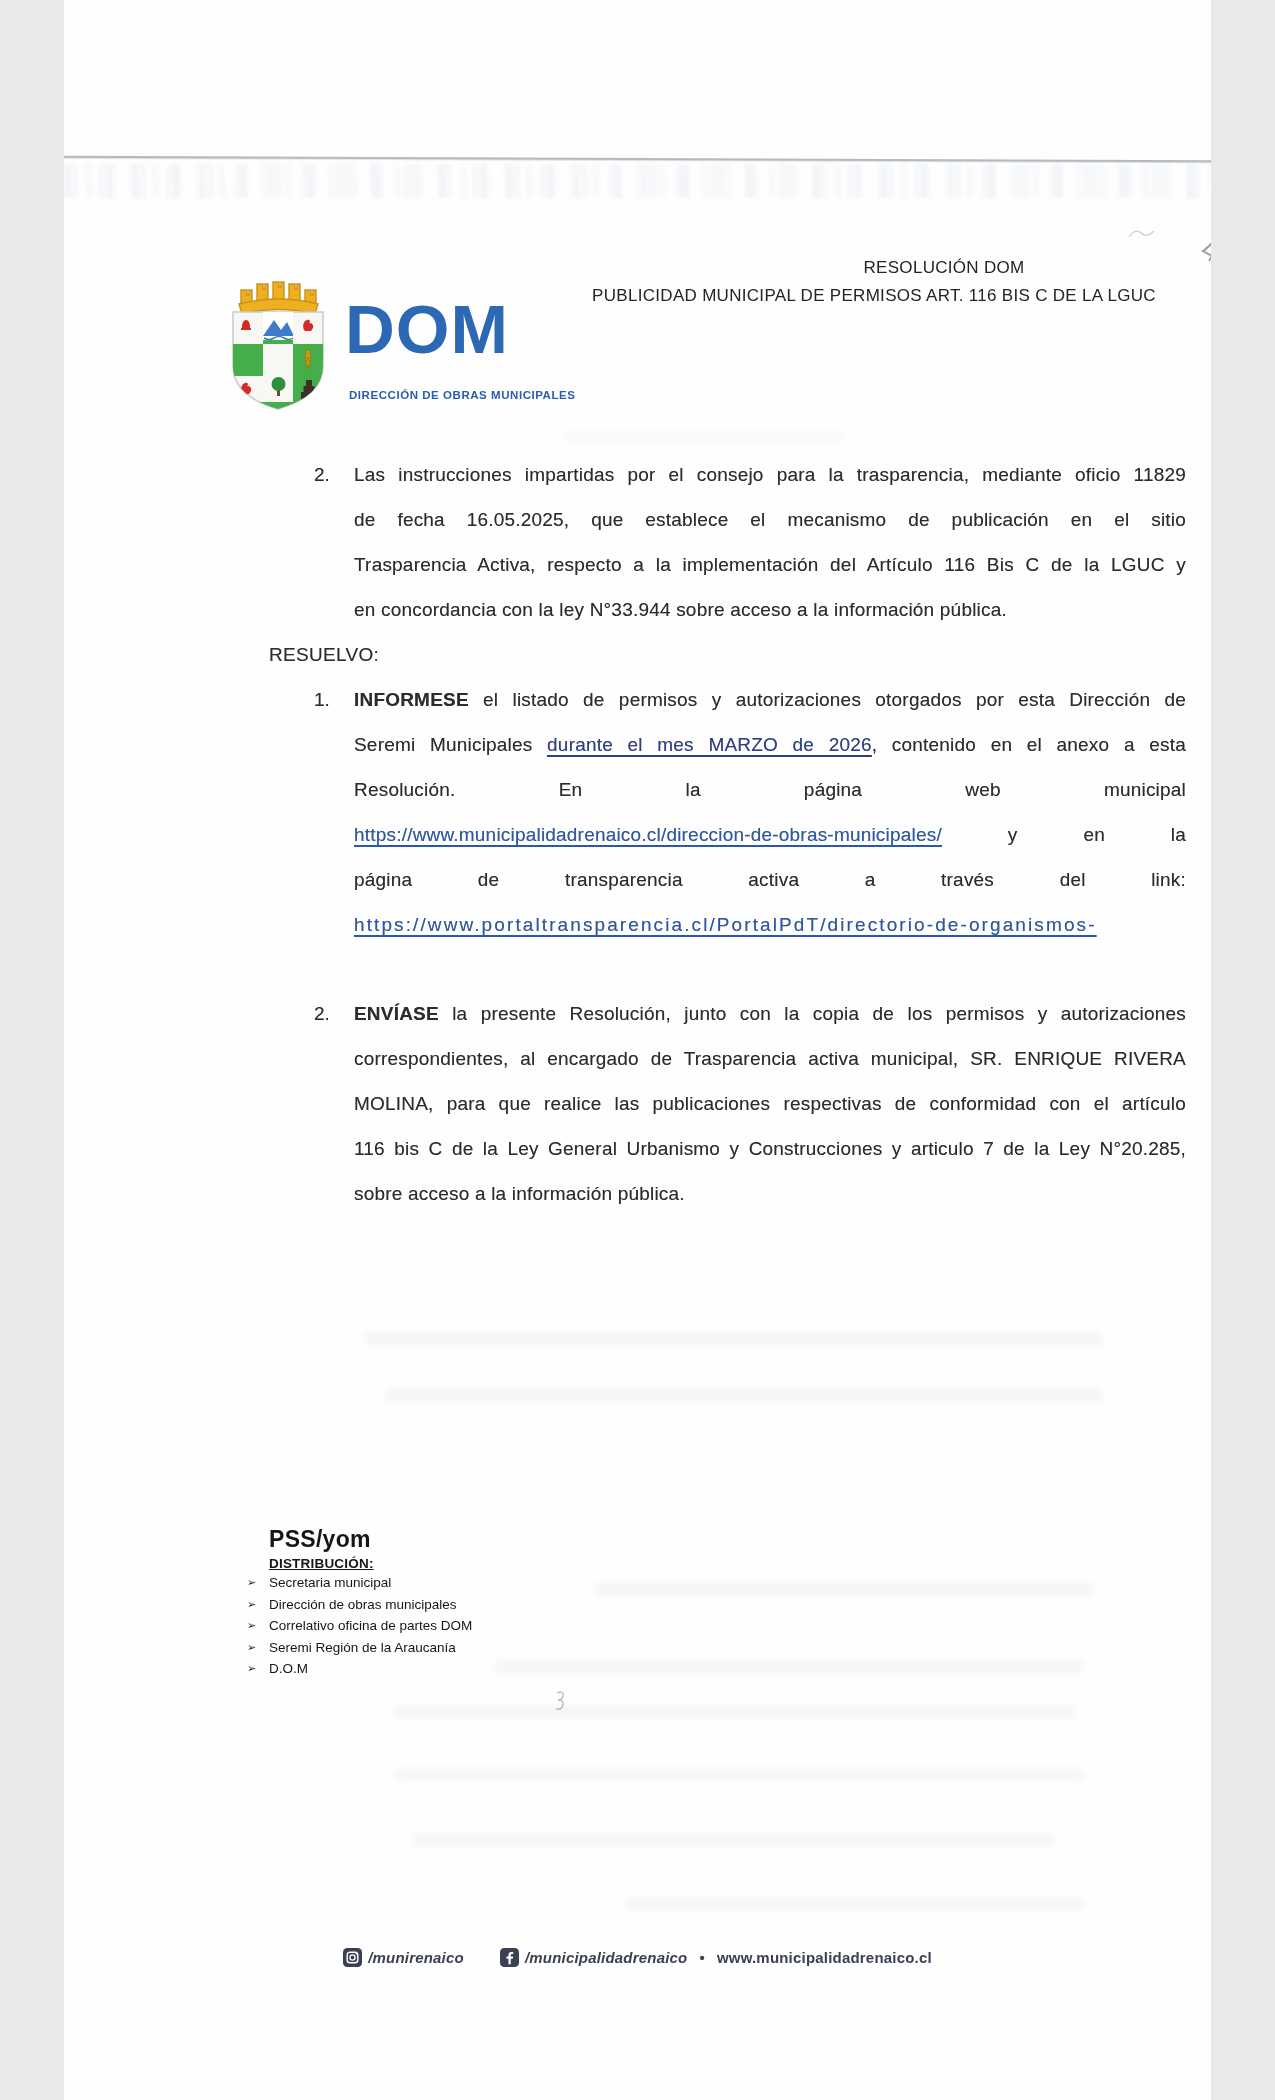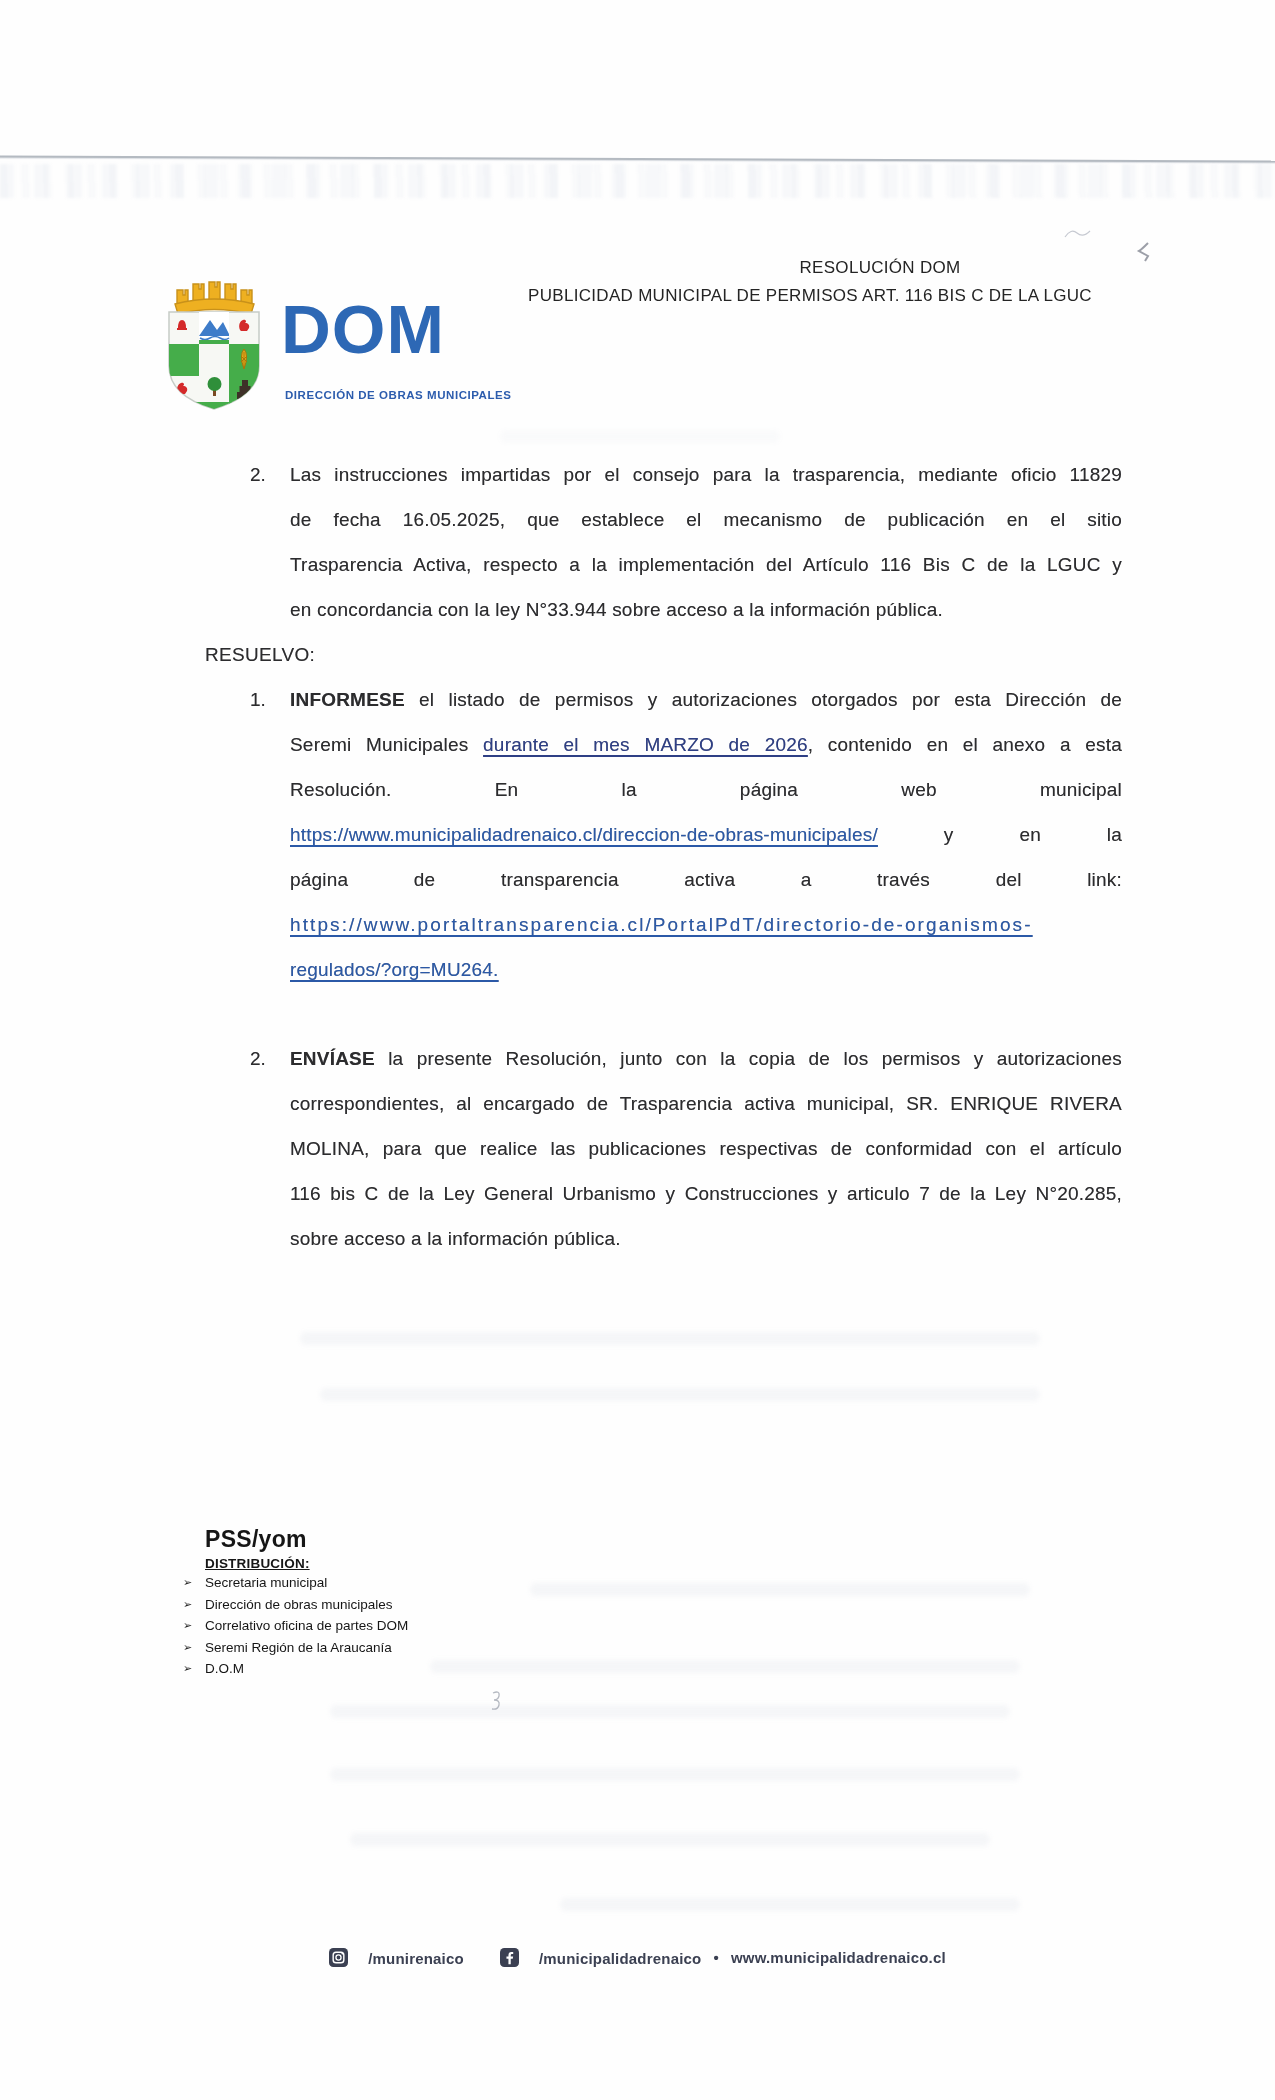--- a/index.html
+++ b/index.html
@@ -1,17 +1,17 @@
 <!DOCTYPE html>
 <html lang="es"><head>
 <meta charset="utf-8">
 <style>
   html,body{margin:0;padding:0;background:#e9e9e9;}
   .page{
-    position:relative; width:1275px; height:2100px; margin:0 auto;
+    position:relative; width:1147px; height:2100px; margin:0 auto;
     background:#fefefe; overflow:hidden;
     font-family:"Liberation Sans", sans-serif; color:#2c2c2e;
   }
   
   .scan-line{position:absolute; left:-6px; right:-6px; top:158px; height:2.2px;
     background:#b4bac1; transform:rotate(0.22deg); box-shadow:0 1px 1px rgba(160,170,182,.35);}
   .noise-band{position:absolute; left:0; right:0; top:164px; height:34px;
     background:
       repeating-linear-gradient(90deg, rgba(118,140,176,.05) 0 14px, rgba(0,0,0,0) 14px 34px),
       repeating-linear-gradient(88deg, rgba(118,140,176,.04) 0 8px, rgba(0,0,0,0) 8px 22px);
@@ -53,21 +53,21 @@
   .sig-block{position:absolute; left:183px; top:1526px; color:#161616;}
   .initials{font-size:23px; font-weight:700; letter-spacing:.3px; margin-left:22px;}
   .dist-label{font-size:13.5px; font-weight:700; text-decoration:underline;
     margin:3px 0 1px 22px; letter-spacing:.2px;}
   .dist-row{display:flex; font-size:13.5px; line-height:21.5px;}
   .dist-arrow{flex:none; width:22px; font-size:11px; line-height:21.5px; color:#222;}
   
   .footer{position:absolute; left:0; right:0; top:1948px; display:flex;
     justify-content:center; align-items:center; gap:12px;
     font-size:15px; font-weight:700; color:#3b4052; letter-spacing:.2px;}
-  .footer .grp{display:flex; align-items:flex-end; gap:20px;}
+  .footer .grp{display:flex; align-items:center; gap:6px;font-style:italic;}
   .footer .gap{width:12px;}
   .sm-svg{display:block;}
 </style>
 </head>
 <body>
 
 <div class="page">
 
   <div class="scan-line"></div>
   <div class="noise-band"></div>
@@ -174,21 +174,20 @@
 
     <div class="list-row">
       <div class="num">1.</div>
       <div class="plines">
           <div class="pline"><span class="seg-bold">INFORMESE</span><span> el listado de permisos y autorizaciones otorgados por esta Dirección de</span></div>
           <div class="pline"><span>Seremi Municipales </span><span class="seg-underline">durante el mes MARZO de 2026</span><span>, contenido en el anexo a esta</span></div>
           <div class="pline"><span>Resolución. En la página web municipal</span></div>
           <div class="pline"><span class="seg-link">https://www.municipalidadrenaico.cl/direccion-de-obras-municipales/</span><span> y en la</span></div>
           <div class="pline"><span>página de transparencia activa a través del link:</span></div>
           <div class="pline ls"><span class="seg-link">https://www.portaltransparencia.cl/PortalPdT/directorio-de-organismos-</span></div>
-          <div class="pline last"><span class="seg-link">regulados/?org=MU264.</span></div>
         </div>
     </div>
 
     <div class="list-row second">
       <div class="num">2.</div>
       <div class="plines">
           <div class="pline"><span class="seg-bold">ENVÍASE</span><span> la presente Resolución, junto con la copia de los permisos y autorizaciones</span></div>
           <div class="pline"><span>correspondientes, al encargado de Trasparencia activa municipal, SR. ENRIQUE RIVERA</span></div>
           <div class="pline"><span>MOLINA, para que realice las publicaciones respectivas de conformidad con el artículo</span></div>
           <div class="pline"><span>116 bis C de la Ley General Urbanismo y Construcciones y articulo 7 de la Ley N°20.285,</span></div>

